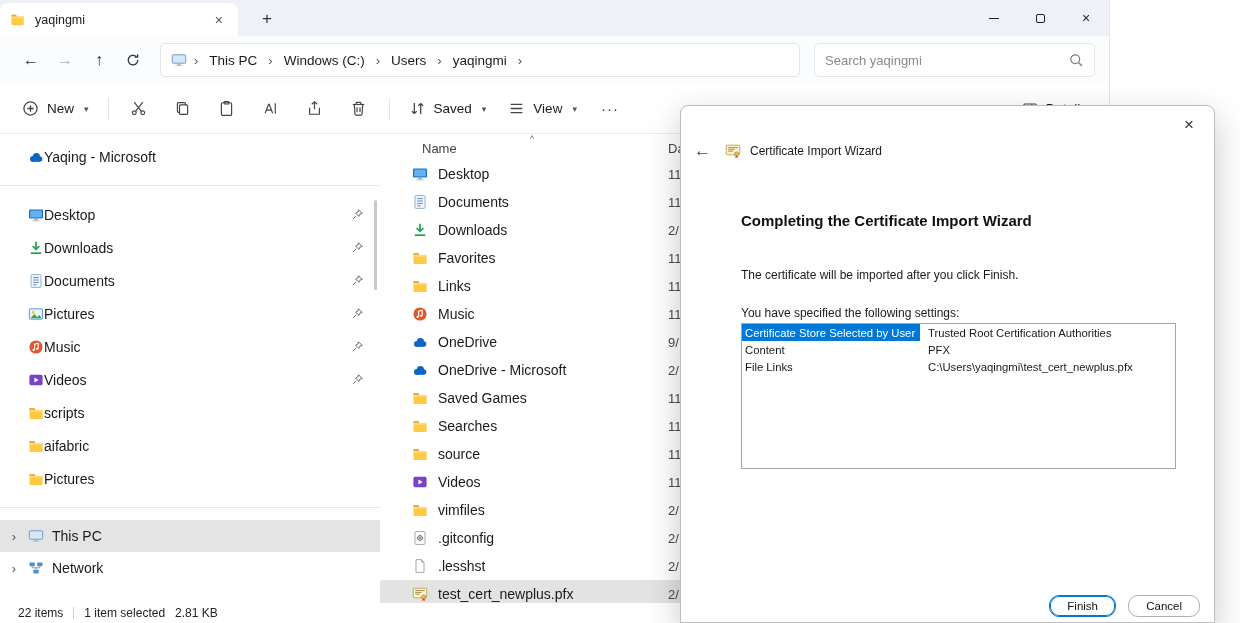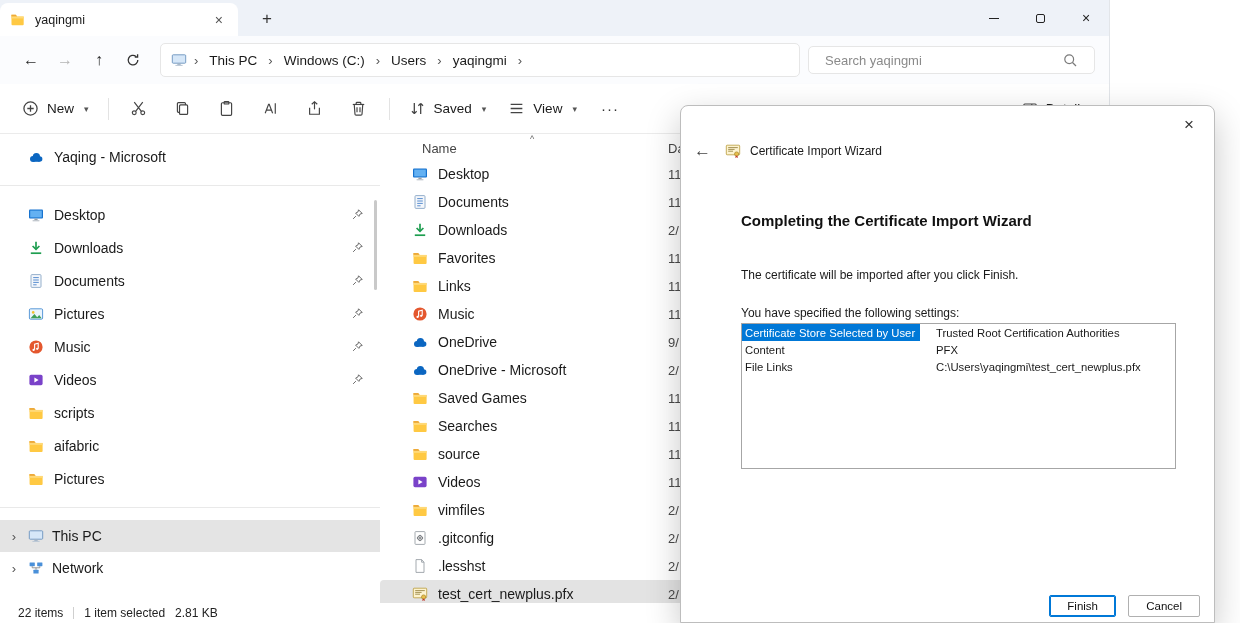--- a/index.html
+++ b/index.html
@@ -21,36 +21,36 @@
   .minline{width:10px;height:1px;background:#222;display:block}
   .maxbox{width:9px;height:9px;border:1px solid #222;border-radius:2px;display:block}
 
   .navbar{height:48px;display:flex;align-items:center;padding:0 14px;background:#fbfcfe}
   .nav-btn{width:34px;height:34px;display:flex;align-items:center;justify-content:center;font-size:16px;color:#2b2b2b;border-radius:4px;flex:0 0 auto}
   .nav-btn.disabled{color:#b4b4b4}
   .addressbar{width:640px;height:34px;background:#fff;border:1px solid #e6e6e6;border-radius:5px;display:flex;align-items:center;padding:0 10px;margin-left:10px;font-size:13.5px}
   #breadcrumb{display:flex;align-items:center}
   .bc-sep{color:#555;padding:0 7px;font-size:13px}
   .bc-item{padding:3px 4px;border-radius:3px;white-space:nowrap}
-  .searchbar{flex:1;height:28px;margin-left:8px;background:#fff;border:1px solid #e6e6e6;border-radius:5px;display:flex;align-items:center;padding:0 16px}
+  .searchbar{flex:1;height:34px;margin-left:14px;background:#fff;border:1px solid #e6e6e6;border-radius:5px;display:flex;align-items:center;padding:0 10px}
   .searchbar input{flex:1;border:none;outline:none;font-size:13px;color:#333;background:transparent;font-family:inherit}
   .searchbar input::placeholder{color:#8a8a8a}
 
   .toolbar{height:50px;background:#fff;border-bottom:1px solid #ebebeb;display:flex;align-items:center;padding:0 12px;gap:2px;position:relative}
   .tb-btn{display:flex;align-items:center;gap:8px;padding:7px 10px;border-radius:5px;font-size:13.5px;color:#1a1a1a}
   .tb-btn .ic svg,.tb-icon-btn .ic svg{width:17px;height:17px}
   .tb-icon-btn{width:42px;height:34px;display:flex;align-items:center;justify-content:center;border-radius:5px}
   .tb-sep{width:1px;height:22px;background:#e3e3e3;margin:0 7px}
   .chev{font-size:9px;color:#555;margin-left:2px}
   .dots{font-size:15px;letter-spacing:1px;color:#333}
   .tb-right{margin-left:auto;display:flex;align-items:center;gap:8px;padding:7px 10px;font-size:13.5px;color:#1a1a1a}
 
   .content{display:flex;height:469px;position:relative;overflow:hidden}
   .sidebar{flex:0 0 380px;width:380px;padding-top:6px;position:relative}
-  .side-item{height:33px;display:flex;align-items:center;gap:10px;padding-left:28px;font-size:14px}
+  .side-item{height:33px;display:flex;align-items:center;padding-left:28px;font-size:14px}
   .side-item .pin{margin-left:auto;margin-right:16px}
   .side-item .pin svg{width:13px;height:13px}
   .side-sep{height:1px;background:#e9e9e9;margin:12px 0}
   .side-item.tree{height:32px;padding-left:8px;gap:8px}
   .tree-chev{width:12px;font-size:13px;color:#555;text-align:center}
   .side-item.selected{background:#e4e4e4}
   .side-scroll{position:absolute;right:3px;top:66px;width:3px;height:90px;background:#c9c9c9;border-radius:2px}
 
   .filelist{flex:1;min-width:0;padding-top:2px;position:relative}
   .fl-header{display:flex;align-items:center;height:24px;font-size:13px;color:#454545;position:relative}
@@ -71,23 +71,23 @@
   .dlg-header{position:absolute;top:35px;left:13px;display:flex;align-items:center;gap:9px}
   .dlg-back{font-size:17px;color:#444;margin-right:5px}
   .dlg-title{font-size:12px;color:#1a1a1a}
   .dlg-heading{position:absolute;top:106px;left:60px;font-size:15px;font-weight:bold;color:#111}
   .dlg-line1{position:absolute;top:162px;left:60px}
   .dlg-line2{position:absolute;top:200px;left:60px}
   .settings-box{position:absolute;top:217px;left:60px;width:435px;height:146px;border:1px solid #a6a6a6;overflow:hidden;background:#fff}
   .set-row{display:flex;height:17px;align-items:center;font-size:11.3px}
   .set-key{flex:0 0 auto;min-width:178px;height:17px;display:flex;align-items:center;padding:0 4px 0 3px;white-space:nowrap}
   .set-key.hl{background:#0078d7;color:#fff}
-  .set-val{padding-left:16px;white-space:nowrap}
+  .set-val{padding-left:8px;white-space:nowrap}
   .dlg-buttons{position:absolute;right:14px;bottom:5px;display:flex;gap:12px}
-  .dlg-btn{min-width:67px;height:22px;font-size:11.5px;font-family:inherit;background:#fff;border:1px solid #b0b0b0;border-radius:2px;color:#111;display:flex;align-items:center;justify-content:center;padding:0 17px}
+  .dlg-btn{min-width:67px;height:22px;font-size:11.5px;font-family:inherit;background:#fff;border:1px solid #b0b0b0;border-radius:10px;color:#111;display:flex;align-items:center;justify-content:center;padding:0 17px}
   .dlg-btn.primary{border-color:#0078d7;box-shadow:inset 0 0 0 1px #0078d7}
 </style>
 </head>
 <body>
 
 <div class="explorer">
 
   <div class="tabbar">
     <div class="tab">
       <span class="ic">

